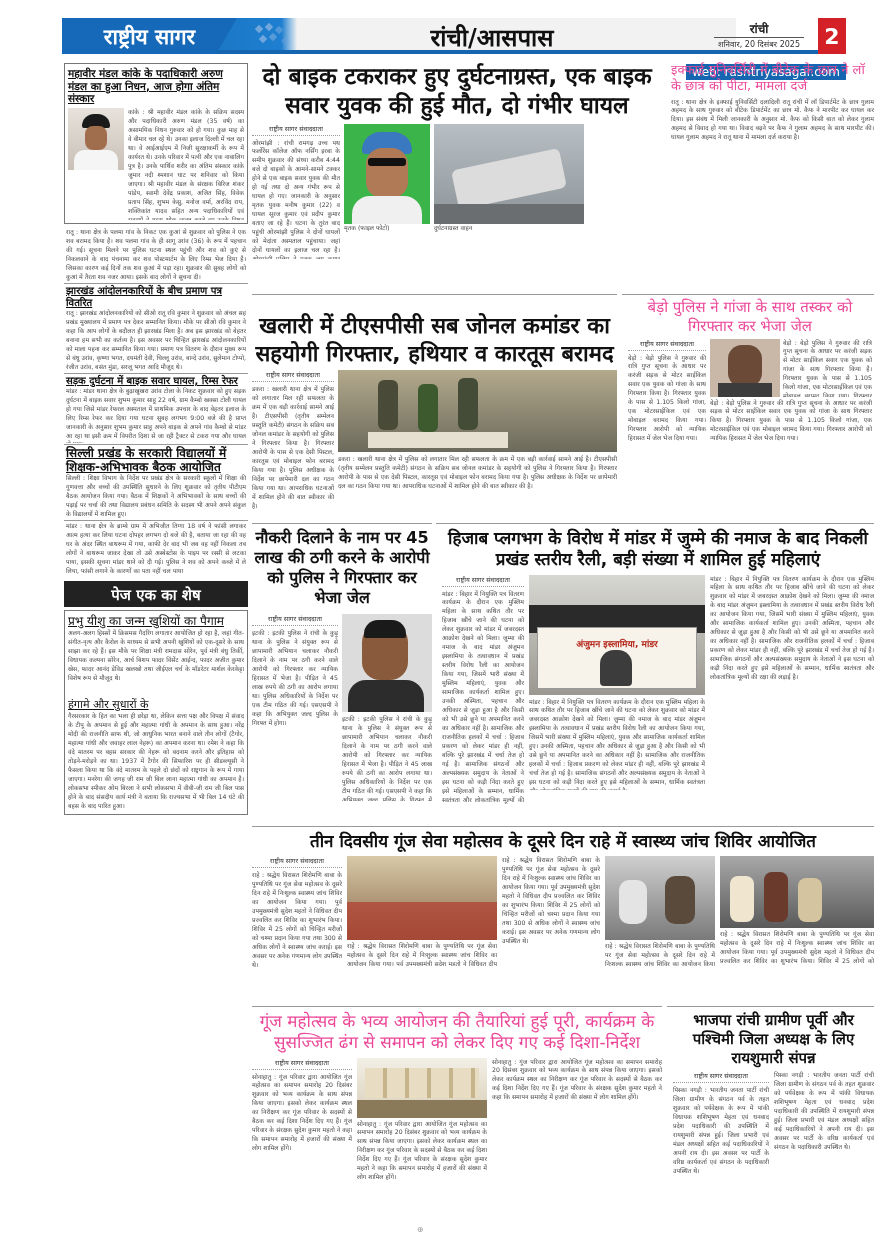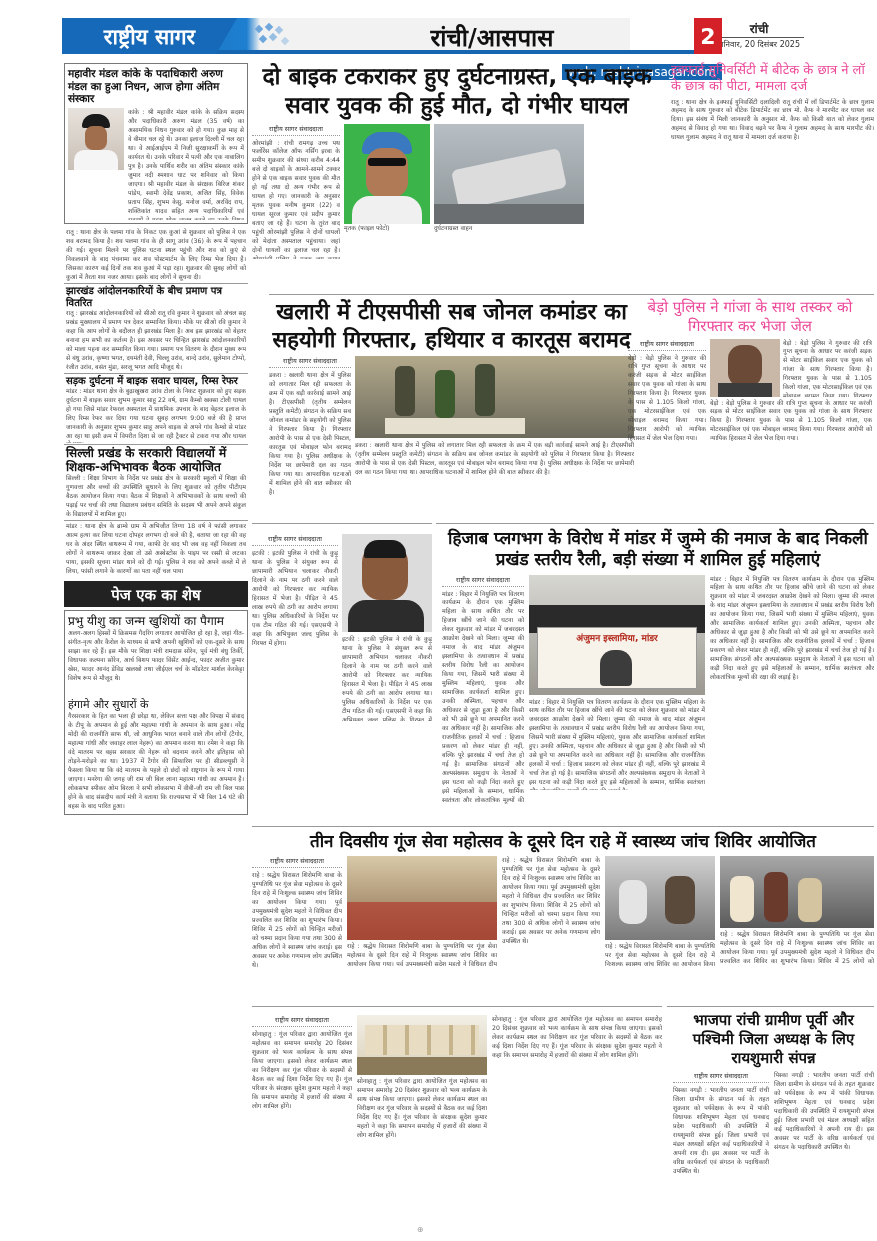--- a/index.html
+++ b/index.html
@@ -1,33 +1,33 @@
 <!DOCTYPE html>
 <html><head>
 <meta charset="utf-8">
 <style>
   * { box-sizing: border-box; margin: 0; padding: 0; }
   body { width: 877px; height: 1241px; background: #fff; font-family: "DejaVu Sans", sans-serif; color: #222; overflow: hidden; position: relative; }
   .page { position: absolute; left: 62px; top: 18px; width: 812px; height: 1215px; }
   
-  .masthead { position: absolute; left: 0; top: 0; width: 660px; height: 36px; background: linear-gradient(90deg,#1565b0 0,#1e7fd0 28%,#f2f2f2 30%,#f2f2f2 86%,#fff 86%); border-bottom: 4px solid #1565b0; }
+  .masthead { position: absolute; left: 0; top: 0; width: 784px; height: 36px; background: linear-gradient(90deg,#1565b0 0,#1e7fd0 28%,#f2f2f2 30%,#f2f2f2 86%,#fff 86%); border-bottom: 4px solid #1565b0; }
   .brand { position: absolute; left: 0; top: 0; width: 175px; height: 36px; background: #1668b8; color: #fff; font-weight: bold; font-size: 21px; display: flex; align-items: center; justify-content: center; clip-path: polygon(0 0,100% 0,88% 100%,0 100%); }
   .dots { position: absolute; left: 190px; top: 6px; width: 40px; height: 24px; }
   .dots span { position: absolute; width: 6px; height: 6px; background: #6fa6dc; transform: rotate(45deg); }
   .section-title { position: absolute; left: 290px; top: 2px; width: 280px; text-align: center; font-size: 24px; font-weight: bold; color: #111; }
   .city-box { position: absolute; left: 652px; top: 2px; width: 90px; text-align: center; }
   .city { font-size: 12px; font-weight: bold; border-bottom: 1px solid #555; }
   .date { font-size: 8px; color: #333; }
   .pageno { position: absolute; right: 0; top: 0; width: 28px; height: 36px; background: #d42027; color: #fff; font-size: 22px; font-weight: bold; display: flex; align-items: center; justify-content: center; }
   .web { position: absolute; right: 0; top: 46px; background: #1565b0; color: #fff; font-size: 12px; padding: 1px 6px; }
 
   .col-left { position: absolute; left: 2px; top: 42px; width: 184px; }
   .dc-head { background: #e8e8e8; border-left: 6px solid #1565b0; border-bottom: 3px solid #c62828; text-align: center; font-size: 15px; font-weight: bold; padding: 2px 0; }
   .box { border: 1px solid #777; padding: 3px; margin-top: 3px; }
-  .hl { font-weight: bold; color: #111; line-height: 1.2; }
+  .hl { font-weight: bold; color: #111; line-height: 1.2; text-decoration: underline; }
   .hl-s { font-size: 10.5px; }
   .hl-m { font-size: 12px; }
   .body-t { font-size: 6.2px; line-height: 1.45; color: #444; text-align: justify; }
   .img { background: #9aa; position: relative; overflow: hidden; }
   .shesh { background: #222; color: #fff; text-align: center; font-size: 15px; font-weight: bold; padding: 3px 0; margin-top: 4px; }
   .byline { font-size: 6.5px; text-align: center; color: #333; border-bottom: 1px dotted #999; padding-bottom: 2px; margin-bottom: 3px; }
   .rule { border-top: 1px solid #999; }
   .abs { position: absolute; }
   .bigh { font-size: 23px; font-weight: bold; text-align: center; line-height: 1.25; color: #111; }
   .medh { font-size: 17px; font-weight: bold; line-height: 1.25; color: #111; text-align: center; }
@@ -133,21 +133,21 @@
       </div>
       <div style="width:70px"></div>
     </div>
   </div>
 
   <div class="abs" style="left:605px;top:44px;width:207px;padding-left:4px">
     <div class="lighth" style="text-align:left;font-size:13px">इक्फाई युनिवर्सिटी में बीटेक के छात्र ने लॉ के छात्र को पीटा, मामला दर्ज</div>
     <div class="body-t" style="max-height:150px;overflow:hidden;margin-top:3px">रातू : थाना क्षेत्र के इक्फाई युनिवर्सिटी दलादिली रातू रांची में लॉ डिपार्टमेंट के छात्र गुलाम अहमद के साथ गुरुवार को बीटेक डिपार्टमेंट का छात्र मो. कैफ ने मारपीट कर घायल कर दिया। इस संबंध में मिली जानकारी के अनुसार मो. कैफ को किसी बात को लेकर गुलाम अहमद से विवाद हो गया था। विवाद बढ़ने पर कैफ ने गुलाम अहमद के साथ मारपीट की। घायल गुलाम अहमद ने रातू थाना में मामला दर्ज कराया है।</div>
   </div>
 
-  <div class="abs" style="left:207px;top:276px;width:365px;border-top:1px solid #999;padding-top:3px">
+  <div class="abs" style="left:190px;top:276px;width:365px;border-top:1px solid #999;padding-top:17px">
     <div class="bigh" style="font-size:22px">खलारी में टीएसपीसी सब जोनल कमांडर का सहयोगी गिरफ्तार, हथियार व कारतूस बरामद</div>
     <div style="display:flex;gap:4px;margin-top:3px">
       <div style="width:82px">
         <div class="byline">राष्ट्रीय सागर संवाददाता</div>
         <div class="body-t" style="max-height:150px;overflow:hidden">डकरा : खलारी थाना क्षेत्र में पुलिस को लगातार मिल रही सफलता के क्रम में एक बड़ी कार्रवाई सामने आई है। टीएसपीसी (तृतीय सम्मेलन प्रस्तुति कमेटी) संगठन के सक्रिय सब जोनल कमांडर के सहयोगी को पुलिस ने गिरफ्तार किया है। गिरफ्तार आरोपी के पास से एक देसी पिस्टल, कारतूस एवं मोबाइल फोन बरामद किया गया है। पुलिस अधीक्षक के निर्देश पर छापेमारी दल का गठन किया गया था। आपराधिक घटनाओं में शामिल होने की बात स्वीकार की है।</div>
       </div>
       <div style="flex:1">
         <div class="img" style="height:82px;background:linear-gradient(#b3a98c,#6c6a5c)">
           <div style="position:absolute;left:40px;top:10px;width:20px;height:50px;background:#4a4a38;border-radius:6px"></div>
           <div style="position:absolute;left:80px;top:14px;width:20px;height:48px;background:#3c5a2e;border-radius:6px"></div>
@@ -173,20 +173,21 @@
             <div style="position:absolute;left:8px;top:44px;width:54px;height:14px;background:#3c3c3c"></div>
           </div>
           <div class="body-t" style="max-height:58px;overflow:hidden;flex:1">बेड़ो : बेड़ो पुलिस ने गुरुवार की रात्रि गुप्त सूचना के आधार पर करंजी सड़क से मोटर साईकिल सवार एक युवक को गांजा के साथ गिरफ्तार किया है। गिरफ्तार युवक के पास से 1.105 किलो गांजा, एक मोटरसाईकिल एवं एक मोबाइल बरामद किया गया। गिरफ्तार आरोपी को न्यायिक हिरासत में जेल भेज दिया गया।</div>
         </div>
         <div class="body-t" style="max-height:82px;overflow:hidden;margin-top:2px">बेड़ो : बेड़ो पुलिस ने गुरुवार की रात्रि गुप्त सूचना के आधार पर करंजी सड़क से मोटर साईकिल सवार एक युवक को गांजा के साथ गिरफ्तार किया है। गिरफ्तार युवक के पास से 1.105 किलो गांजा, एक मोटरसाईकिल एवं एक मोबाइल बरामद किया गया। गिरफ्तार आरोपी को न्यायिक हिरासत में जेल भेज दिया गया।</div>
       </div>
     </div>
   </div>
 
   <div class="abs" style="left:190px;top:505px;width:180px;border-top:1px solid #999;padding-top:4px">
+    <div class="medh" style="font-size:16px">नौकरी दिलाने के नाम पर 45 लाख की ठगी करने के आरोपी को पुलिस ने गिरफ्तार कर भेजा जेल</div>
     <div style="display:flex;gap:4px;margin-top:6px">
       <div style="width:86px">
         <div class="byline">राष्ट्रीय सागर संवाददाता</div>
         <div class="body-t" style="max-height:190px;overflow:hidden">इटकी : इटकी पुलिस ने रांची के कुड़ू थाना के पुलिस ने संयुक्त रूप से छापामारी अभियान चलाकर नौकरी दिलाने के नाम पर ठगी करने वाले आरोपी को गिरफ्तार कर न्यायिक हिरासत में भेजा है। पीड़ित ने 45 लाख रुपये की ठगी का आरोप लगाया था। पुलिस अधिकारियों के निर्देश पर एक टीम गठित की गई। एसएसपी ने कहा कि अभियुक्त जल्द पुलिस के गिरफ्त में होगा।</div>
       </div>
       <div style="flex:1">
         <div class="img" style="height:98px;background:#dcdcdc">
           <div style="position:absolute;left:20px;top:10px;width:46px;height:56px;background:#8a5a3c;border-radius:18px"></div>
           <div style="position:absolute;left:22px;top:6px;width:42px;height:18px;background:#1a1a1a;border-radius:14px 14px 2px 2px"></div>
           <div style="position:absolute;left:6px;top:66px;width:76px;height:32px;background:#2c2c2c;border-radius:18px 18px 0 0"></div>
@@ -200,21 +201,21 @@
     <div class="medh">हिजाब प्लगभग के विरोध में मांडर में जुम्मे की नमाज के बाद निकली प्रखंड स्तरीय रैली, बड़ी संख्या में शामिल हुई महिलाएं</div>
     <div style="display:flex;gap:5px;margin-top:4px">
       <div style="width:82px">
         <div class="byline">राष्ट्रीय सागर संवाददाता</div>
         <div class="body-t" style="max-height:215px;overflow:hidden">मांडर : बिहार में नियुक्ति पत्र वितरण कार्यक्रम के दौरान एक मुस्लिम महिला के साथ कथित तौर पर हिजाब खींचे जाने की घटना को लेकर शुक्रवार को मांडर में जबरदस्त आक्रोश देखने को मिला। जुम्मा की नमाज के बाद मांडर अंजुमन इस्लामिया के तत्वावधान में प्रखंड स्तरीय विरोध रैली का आयोजन किया गया, जिसमें भारी संख्या में मुस्लिम महिलाएं, युवक और सामाजिक कार्यकर्ता शामिल हुए। उनकी अस्मिता, पहचान और अधिकार से जुड़ा हुआ है और किसी को भी उसे छूने या अपमानित करने का अधिकार नहीं है। सामाजिक और राजनीतिक हलकों में चर्चा : हिजाब प्रकरण को लेकर मांडर ही नहीं, बल्कि पूरे झारखंड में चर्चा तेज हो गई है। सामाजिक संगठनों और अल्पसंख्यक समुदाय के नेताओं ने इस घटना को कड़ी निंदा करते हुए इसे महिलाओं के सम्मान, धार्मिक स्वतंत्रता और लोकतांत्रिक मूल्यों की रक्षा की लड़ाई है।</div>
       </div>
       <div style="width:176px">
         <div class="img" style="height:120px;background:linear-gradient(#d7d7d2,#9a9890)">
           <div style="position:absolute;left:0;top:30px;width:176px;height:28px;background:#2a2a2a"></div>
           <div style="position:absolute;left:8px;top:52px;width:160px;height:62px;background:#f7f3ea;border:1px solid #999">
-            <div style="font-size:9px;font-weight:bold;color:#b4281c;text-align:center;margin-top:3px">अंजुमन इस्लामिया, मांडर</div>
+            <div style="font-size:9px;font-weight:bold;color:#b4281c;text-align:center;margin-top:9px">अंजुमन इस्लामिया, मांडर</div>
             <div style="position:absolute;left:62px;top:22px;width:32px;height:36px;background:#3c3c3c;border-radius:14px 14px 4px 4px"></div>
           </div>
         </div>
         <div class="body-t" style="max-height:92px;overflow:hidden;margin-top:3px">मांडर : बिहार में नियुक्ति पत्र वितरण कार्यक्रम के दौरान एक मुस्लिम महिला के साथ कथित तौर पर हिजाब खींचे जाने की घटना को लेकर शुक्रवार को मांडर में जबरदस्त आक्रोश देखने को मिला। जुम्मा की नमाज के बाद मांडर अंजुमन इस्लामिया के तत्वावधान में प्रखंड स्तरीय विरोध रैली का आयोजन किया गया, जिसमें भारी संख्या में मुस्लिम महिलाएं, युवक और सामाजिक कार्यकर्ता शामिल हुए। उनकी अस्मिता, पहचान और अधिकार से जुड़ा हुआ है और किसी को भी उसे छूने या अपमानित करने का अधिकार नहीं है। सामाजिक और राजनीतिक हलकों में चर्चा : हिजाब प्रकरण को लेकर मांडर ही नहीं, बल्कि पूरे झारखंड में चर्चा तेज हो गई है। सामाजिक संगठनों और अल्पसंख्यक समुदाय के नेताओं ने इस घटना को कड़ी निंदा करते हुए इसे महिलाओं के सम्मान, धार्मिक स्वतंत्रता और लोकतांत्रिक मूल्यों की रक्षा की लड़ाई है।</div>
       </div>
       <div style="flex:1">
         <div class="body-t" style="max-height:215px;overflow:hidden">मांडर : बिहार में नियुक्ति पत्र वितरण कार्यक्रम के दौरान एक मुस्लिम महिला के साथ कथित तौर पर हिजाब खींचे जाने की घटना को लेकर शुक्रवार को मांडर में जबरदस्त आक्रोश देखने को मिला। जुम्मा की नमाज के बाद मांडर अंजुमन इस्लामिया के तत्वावधान में प्रखंड स्तरीय विरोध रैली का आयोजन किया गया, जिसमें भारी संख्या में मुस्लिम महिलाएं, युवक और सामाजिक कार्यकर्ता शामिल हुए। उनकी अस्मिता, पहचान और अधिकार से जुड़ा हुआ है और किसी को भी उसे छूने या अपमानित करने का अधिकार नहीं है। सामाजिक और राजनीतिक हलकों में चर्चा : हिजाब प्रकरण को लेकर मांडर ही नहीं, बल्कि पूरे झारखंड में चर्चा तेज हो गई है। सामाजिक संगठनों और अल्पसंख्यक समुदाय के नेताओं ने इस घटना को कड़ी निंदा करते हुए इसे महिलाओं के सम्मान, धार्मिक स्वतंत्रता और लोकतांत्रिक मूल्यों की रक्षा की लड़ाई है।</div>
       </div>
     </div>
   </div>
@@ -247,20 +248,21 @@
           <div style="position:absolute;left:10px;top:20px;width:24px;height:46px;background:#f0e6d0;border-radius:8px"></div>
           <div style="position:absolute;left:44px;top:16px;width:24px;height:50px;background:#6a3a2c;border-radius:8px"></div>
           <div style="position:absolute;left:78px;top:22px;width:24px;height:44px;background:#d4c4a0;border-radius:8px"></div>
         </div>
         <div class="body-t" style="max-height:36px;overflow:hidden;margin-top:2px">राहे : श्रद्धेय विरासत शिरोमणि बाबा के पुण्यतिथि पर गूंज सेवा महोत्सव के दूसरे दिन राहे में निःशुल्क स्वास्थ्य जांच शिविर का आयोजन किया गया। पूर्व उपमुख्यमंत्री सुदेश महतो ने विधिवत दीप प्रज्वलित कर शिविर का शुभारंभ किया। शिविर में 25 लोगों को चिन्हित मरीजों को चश्मा प्रदान किया गया तथा 300 से अधिक लोगों ने स्वास्थ्य जांच कराई। इस अवसर पर अनेक गणमान्य लोग उपस्थित थे।</div>
       </div>
     </div>
   </div>
 
   <div class="abs" style="left:190px;top:988px;width:410px;border-top:1px solid #999;padding-top:4px">
+    <div class="lighth" style="font-size:17px">गूंज महोत्सव के भव्य आयोजन की तैयारियां हुई पूरी, कार्यक्रम के सुसज्जित ढंग से समापन को लेकर दिए गए कई दिशा-निर्देश</div>
     <div style="display:flex;gap:5px;margin-top:4px">
       <div style="width:100px">
         <div class="byline">राष्ट्रीय सागर संवाददाता</div>
         <div class="body-t" style="max-height:160px;overflow:hidden">सोनाहातु : गूंज परिवार द्वारा आयोजित गूंज महोत्सव का समापन समारोह 20 दिसंबर शुक्रवार को भव्य कार्यक्रम के साथ संपन्न किया जाएगा। इसको लेकर कार्यक्रम स्थल का निरीक्षण कर गूंज परिवार के सदस्यों से बैठक कर कई दिशा निर्देश दिए गए हैं। गूंज परिवार के संरक्षक सुदेश कुमार महतो ने कहा कि समापन समारोह में हजारों की संख्या में लोग शामिल होंगे।</div>
       </div>
       <div style="width:130px">
         <div class="img" style="height:60px;background:linear-gradient(#f2efe6,#d9cfb8)">
           <div style="position:absolute;left:8px;top:10px;width:114px;height:30px;background:repeating-linear-gradient(90deg,#e8dcc2 0,#e8dcc2 18px,#c6b48c 18px,#c6b48c 22px)"></div>
           <div style="position:absolute;left:0;top:42px;width:130px;height:18px;background:#8a7a5a"></div>
         </div>

